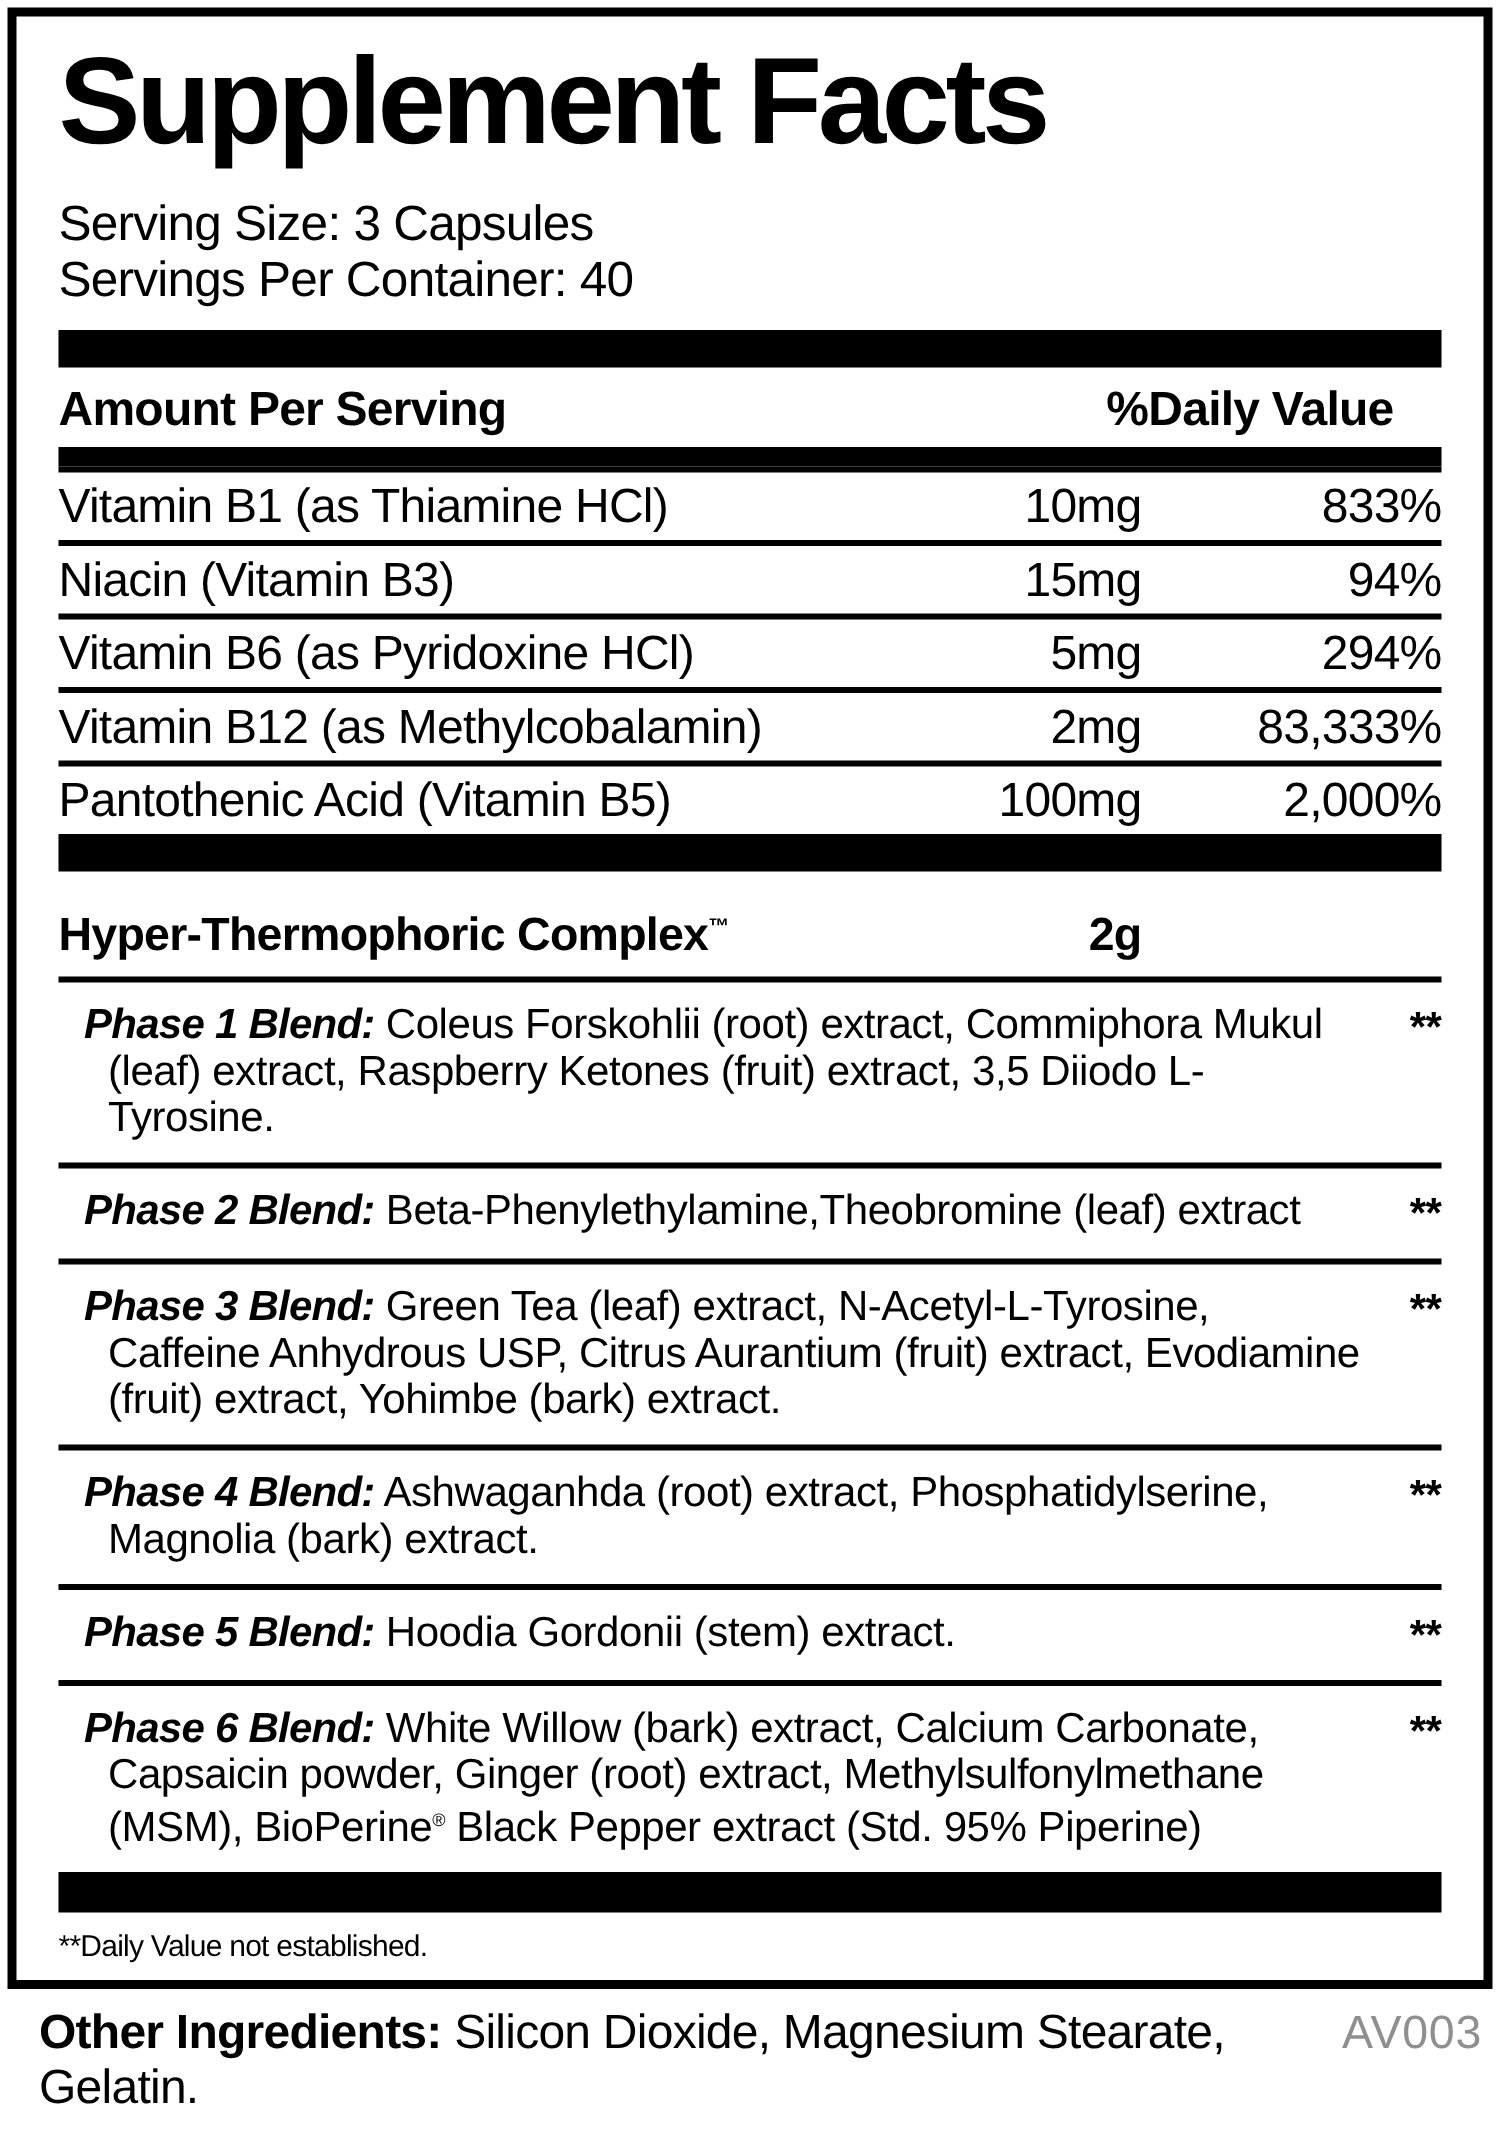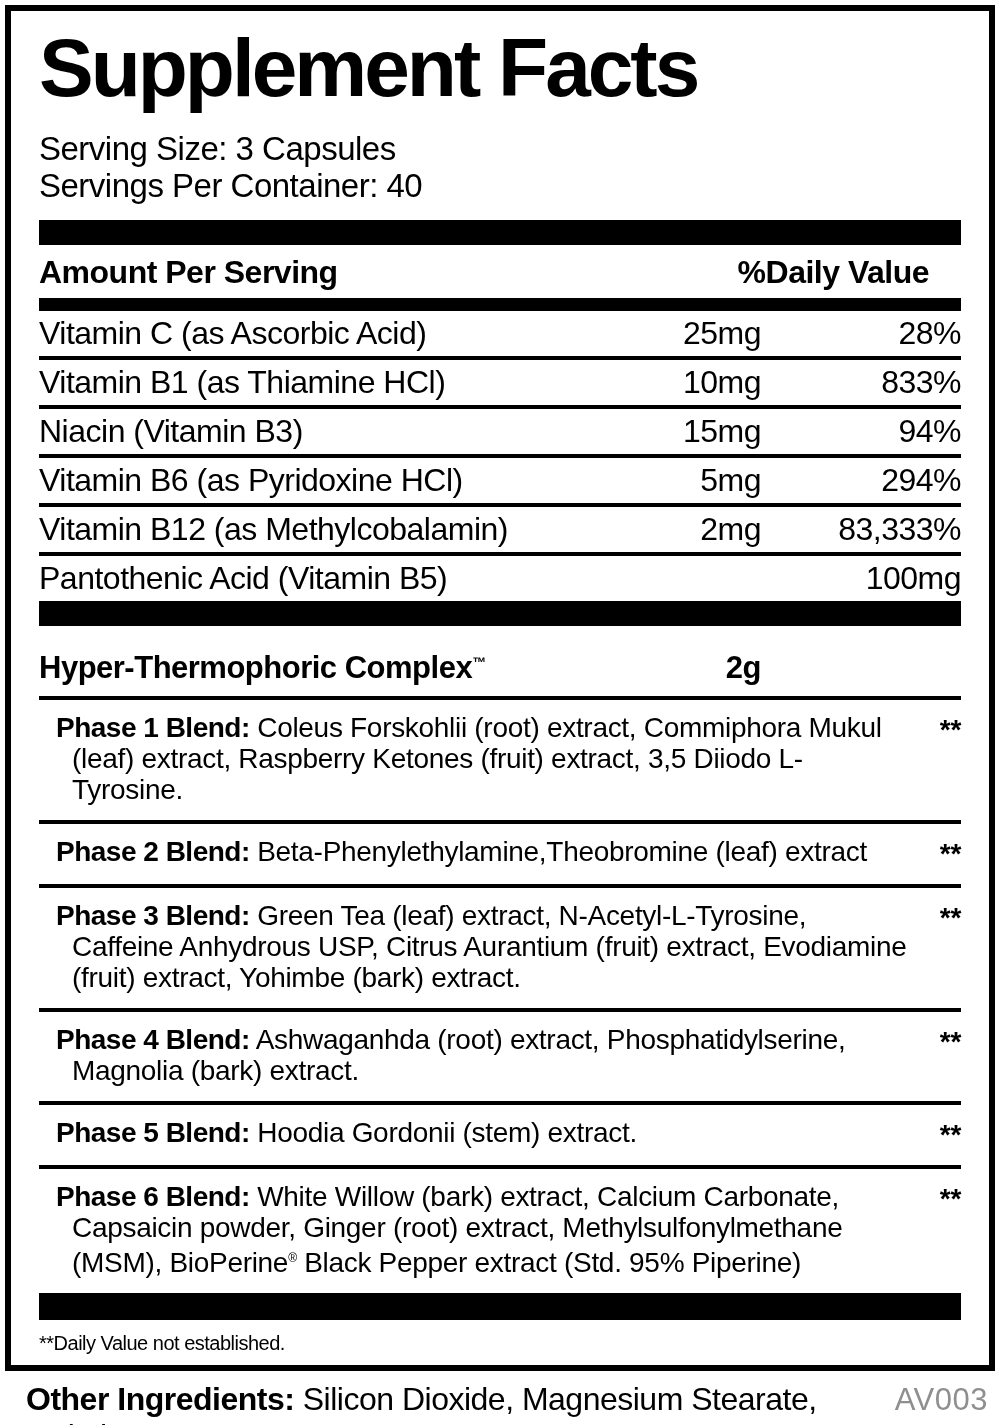--- a/index.html
+++ b/index.html
@@ -82,21 +82,21 @@
     font-size: 28px;
     line-height: 31px;
     letter-spacing: -0.3px;
   }
   .blend-body {
     flex: 1;
     margin-left: 17px;
     padding-left: 16px;
     text-indent: -16px;
   }
-  .blend-label { font-weight: bold; letter-spacing: -0.5px; }
+  .blend-label { font-weight: bold; letter-spacing: -0.5px; font-style: italic; }
   .blend-dv {
     width: 48px;
     text-align: right;
     font-weight: bold;
     padding-top: 2px;
   }
   .footnote {
     margin-top: 12px;
     font-size: 20px;
     letter-spacing: -0.5px;
@@ -126,25 +126,20 @@
 
   <div class="bar-thick bar-top"></div>
 
   <div class="col-header">
     <span>Amount Per Serving</span>
     <span class="dv-head">%Daily Value</span>
   </div>
 
   <div class="bar-mid"></div>
 
-  <div class="nutrient-row">
-    <span class="n-name">Vitamin C (as Ascorbic Acid)</span>
-    <span class="n-amount">25mg</span>
-    <span class="n-dv">28%</span>
-  </div>
   <div class="hairline"></div>
 
   <div class="nutrient-row">
     <span class="n-name">Vitamin B1 (as Thiamine HCl)</span>
     <span class="n-amount">10mg</span>
     <span class="n-dv">833%</span>
   </div>
   <div class="hairline"></div>
 
   <div class="nutrient-row">
@@ -164,20 +159,21 @@
   <div class="nutrient-row">
     <span class="n-name">Vitamin B12 (as Methylcobalamin)</span>
     <span class="n-amount">2mg</span>
     <span class="n-dv">83,333%</span>
   </div>
   <div class="hairline"></div>
 
   <div class="nutrient-row">
     <span class="n-name">Pantothenic Acid (Vitamin B5)</span>
     <span class="n-amount">100mg</span>
+    <span class="n-dv">2,000%</span>
   </div>
 
   <div class="bar-thick"></div>
 
   <div class="complex-row">
     <span class="c-name"><span>Hyper-Thermophoric Complex</span><sup class="tm">™</sup></span>
     <span class="c-amount">2g</span>
     <span class="c-dv"></span>
   </div>
   <div class="hairline"></div>

